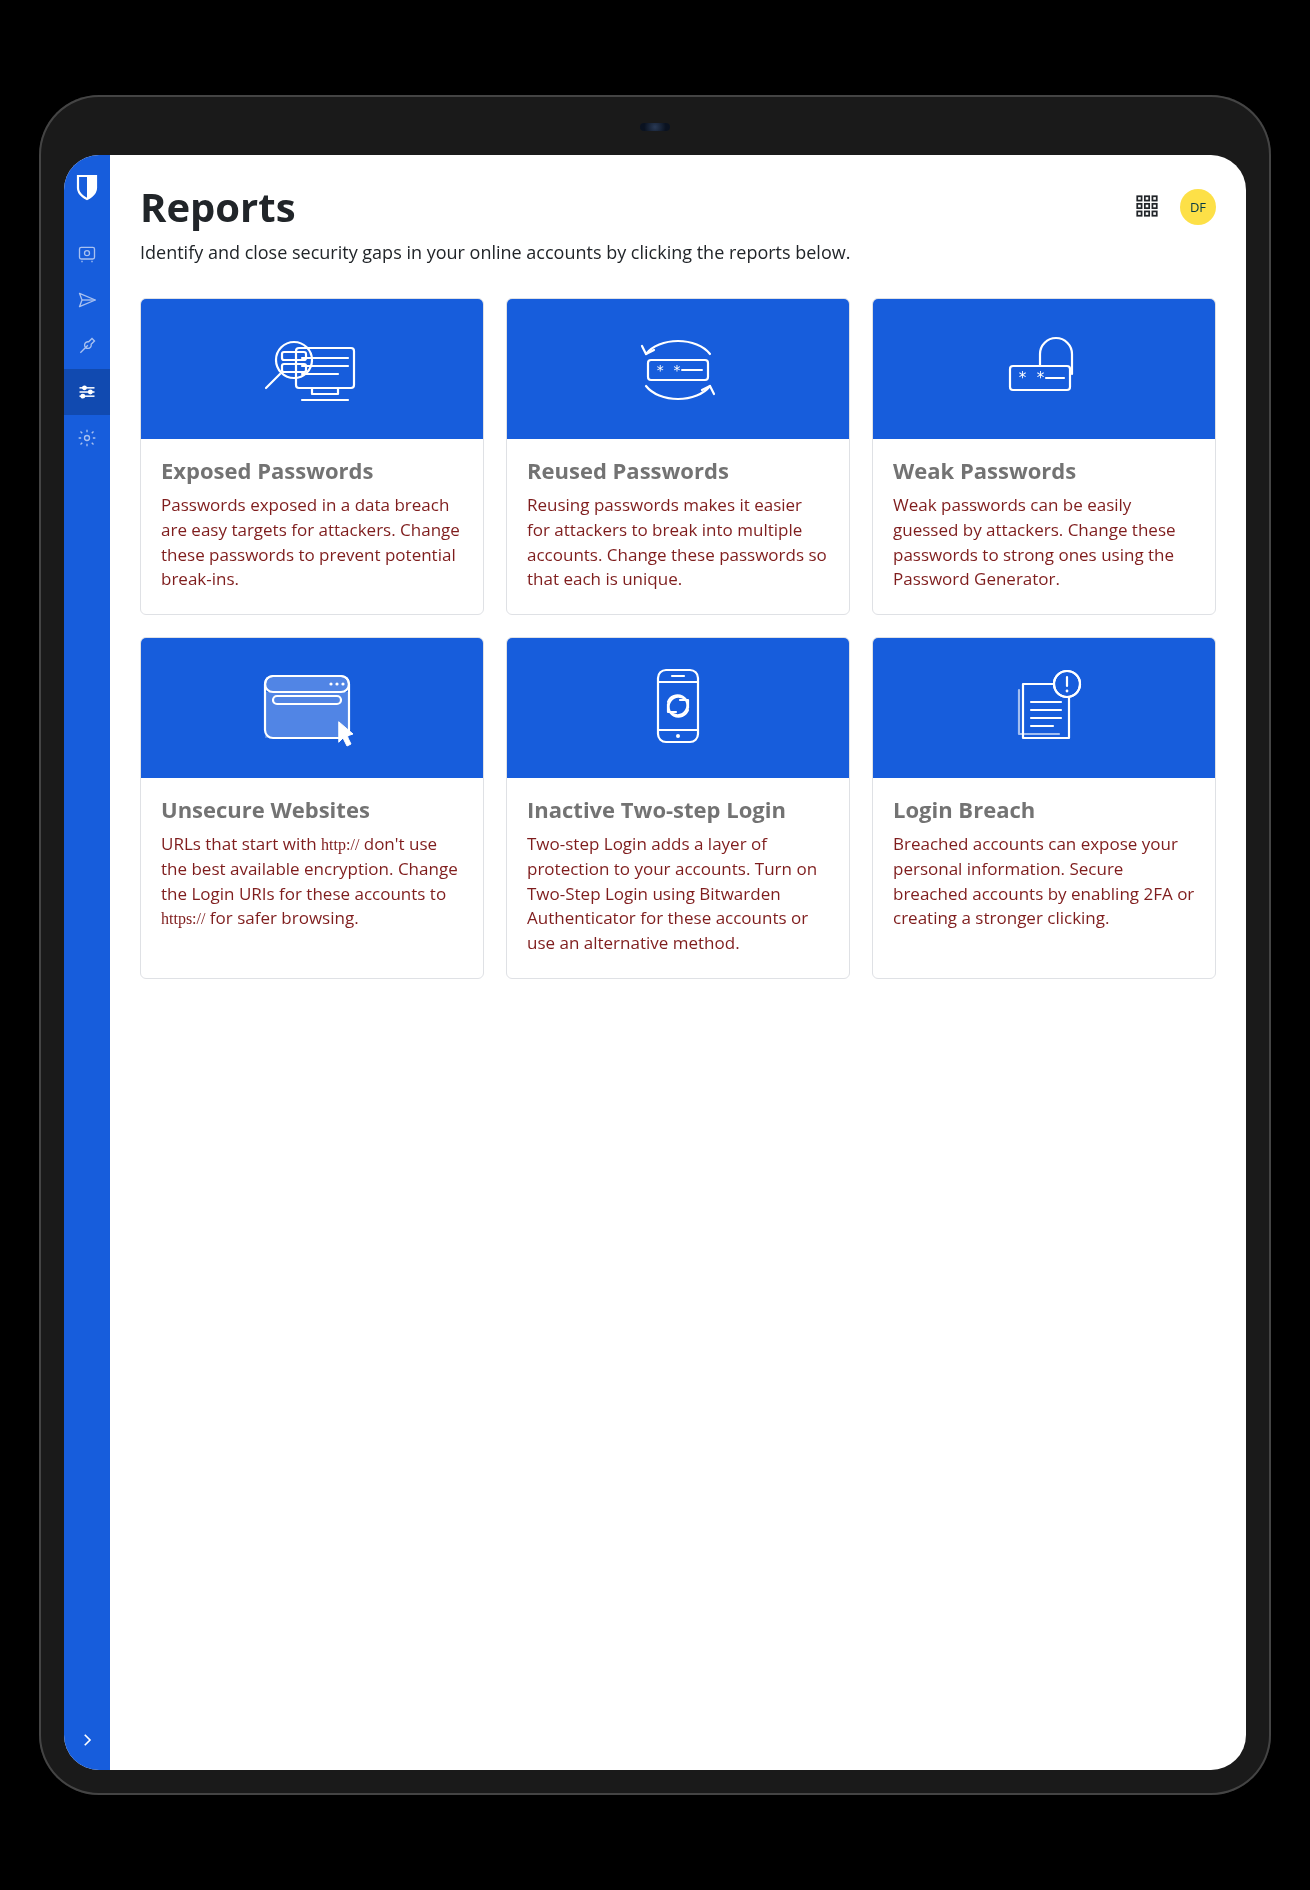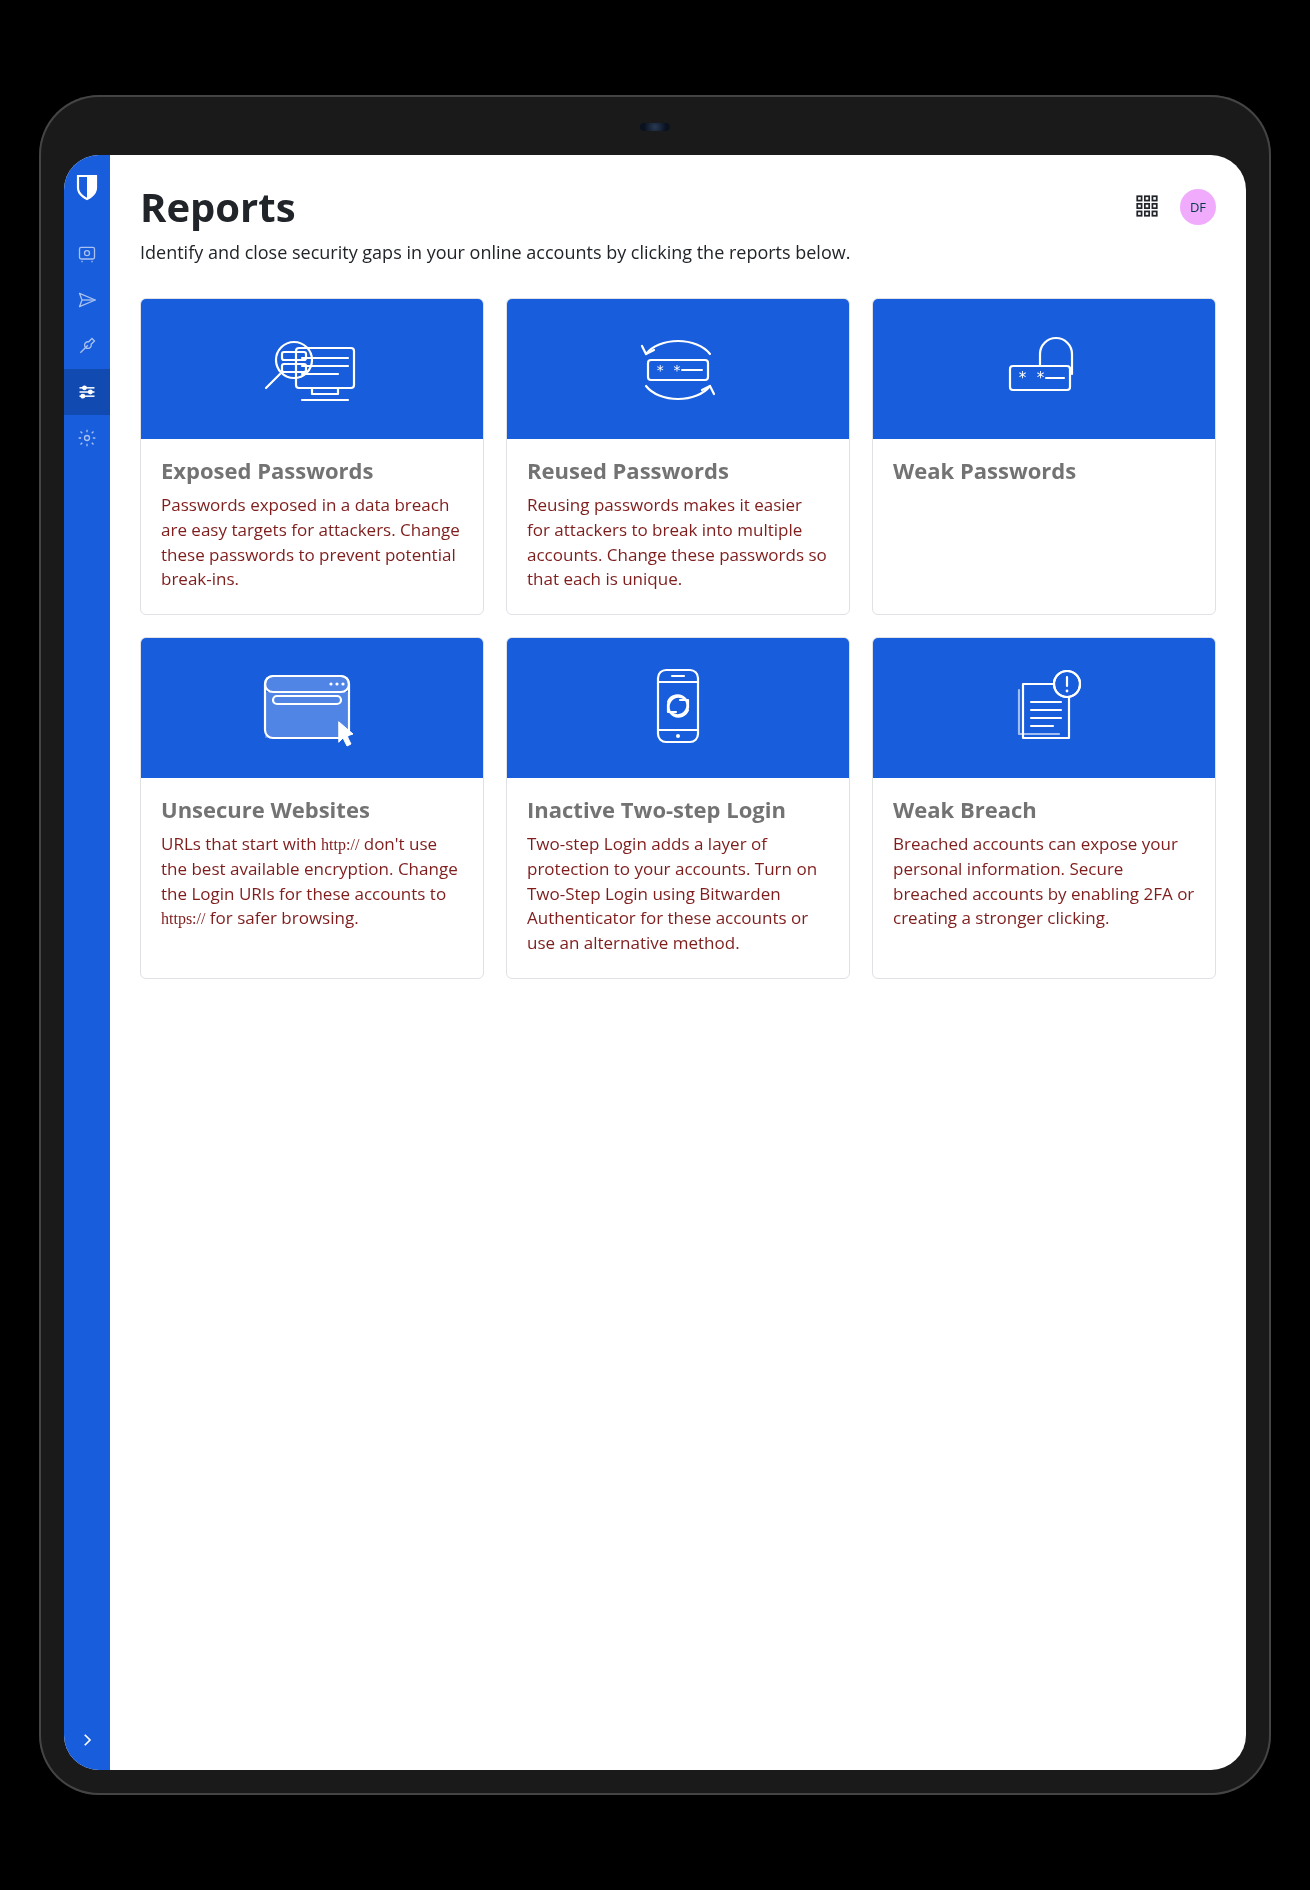--- a/index.html
+++ b/index.html
@@ -107,21 +107,21 @@
   .grid-btn {
     width: 28px;
     height: 28px;
     cursor: pointer;
     color: #212529;
   }
   .avatar {
     width: 36px;
     height: 36px;
     border-radius: 50%;
-    background: #f0abfc;
+    background: #fde047;
     display: flex;
     align-items: center;
     justify-content: center;
     font-size: 13px;
     color: #063a45;
     font-weight: 500;
     cursor: pointer;
   }
   .subtitle {
     font-size: 18px;
@@ -310,20 +310,21 @@
             <div class="card-hero">
               <svg width="120" height="90" viewBox="0 0 120 90" stroke="currentColor" fill="none" stroke-width="2.2" stroke-linecap="round" stroke-linejoin="round">
         <rect x="26" y="42" width="60" height="24" rx="3"></rect>
         <text x="34" y="59" fill="currentColor" stroke="none" font-size="15" font-family="monospace">* *</text>
         <line x1="62" y1="54" x2="80" y2="54"></line>
         <path d="M56 42 V30 a16 16 0 0 1 32 0 V50"></path>
       </svg>
             </div>
             <div class="card-body">
               <div class="card-title">Weak Passwords</div>
+              <div class="card-desc">Weak passwords can be easily guessed by attackers. Change these passwords to strong ones using the Password Generator.</div>
             </div>
           </div>
           <div class="card">
             <div class="card-hero">
               <svg width="130" height="95" viewBox="0 0 130 95" stroke="currentColor" fill="none" stroke-width="2.2" stroke-linecap="round" stroke-linejoin="round">
         <rect x="18" y="16" width="84" height="62" rx="8"></rect>
         <rect x="18" y="16" width="84" height="16" rx="8" fill="rgba(255,255,255,0.25)" stroke="currentColor"></rect>
         <circle cx="90" cy="24" r="1.6" fill="currentColor" stroke="none"></circle>
                 <circle cx="84" cy="24" r="1.6" fill="currentColor" stroke="none"></circle>
                 <circle cx="96" cy="24" r="1.6" fill="currentColor" stroke="none"></circle>
@@ -366,21 +367,21 @@
                 <line x1="42" y1="58" x2="72" y2="58"></line>
                 <line x1="42" y1="66" x2="64" y2="66"></line>
         <path d="M30 30 v44 h40" opacity="0.6"></path>
         <circle cx="78" cy="24" r="13" fill="#175DDC"></circle>
         <circle cx="78" cy="24" r="13"></circle>
         <line x1="78" y1="17" x2="78" y2="26"></line>
                 <circle cx="78" cy="31" r="1.4" fill="currentColor" stroke="none"></circle>
       </svg>
             </div>
             <div class="card-body">
-              <div class="card-title">Weak Breach</div>
+              <div class="card-title">Login Breach</div>
               <div class="card-desc">Breached accounts can expose your personal information. Secure breached accounts by enabling 2FA or creating a stronger clicking.</div>
             </div>
           </div>
         </div>
     </main>
 
   </div>
 </div>
 
 </body></html>

